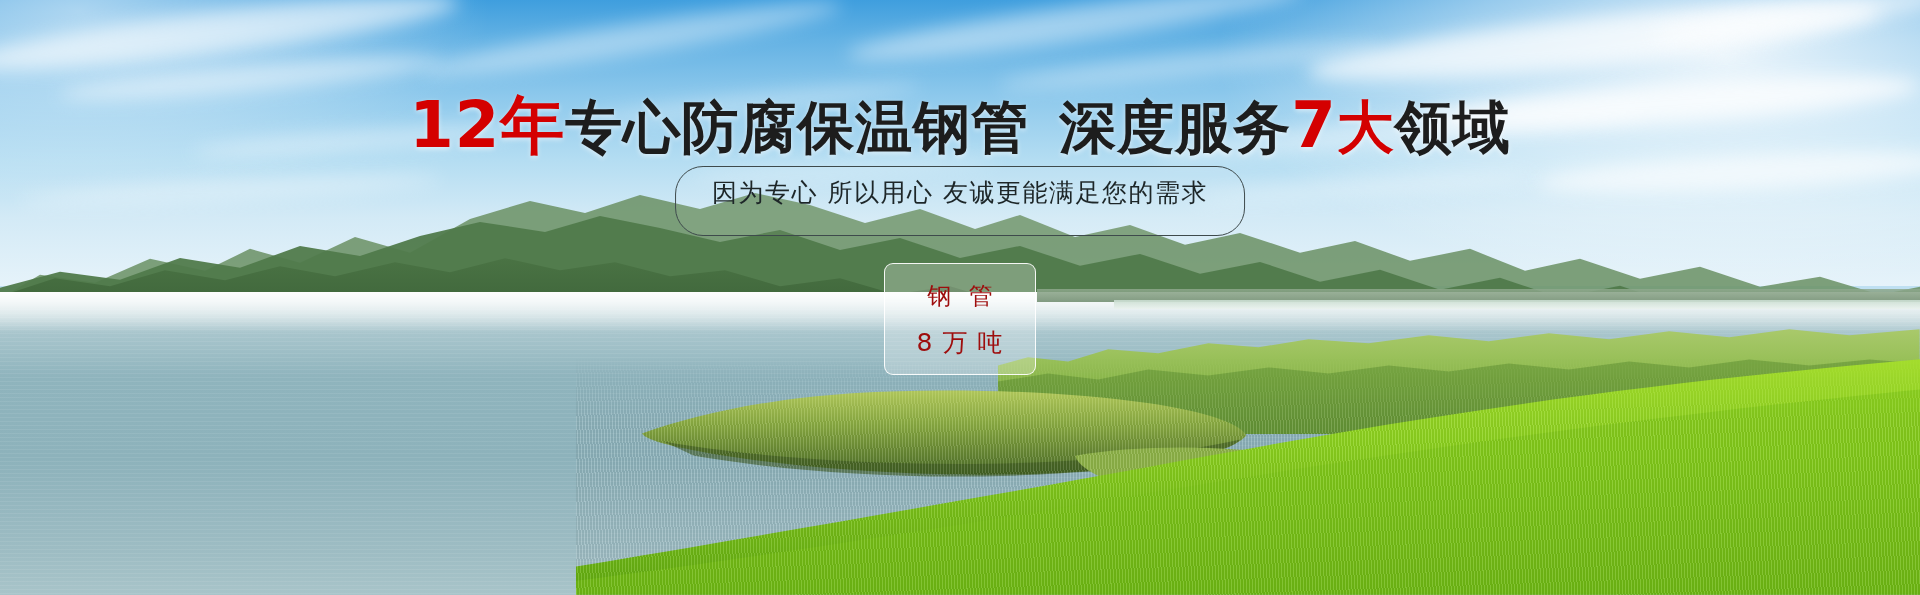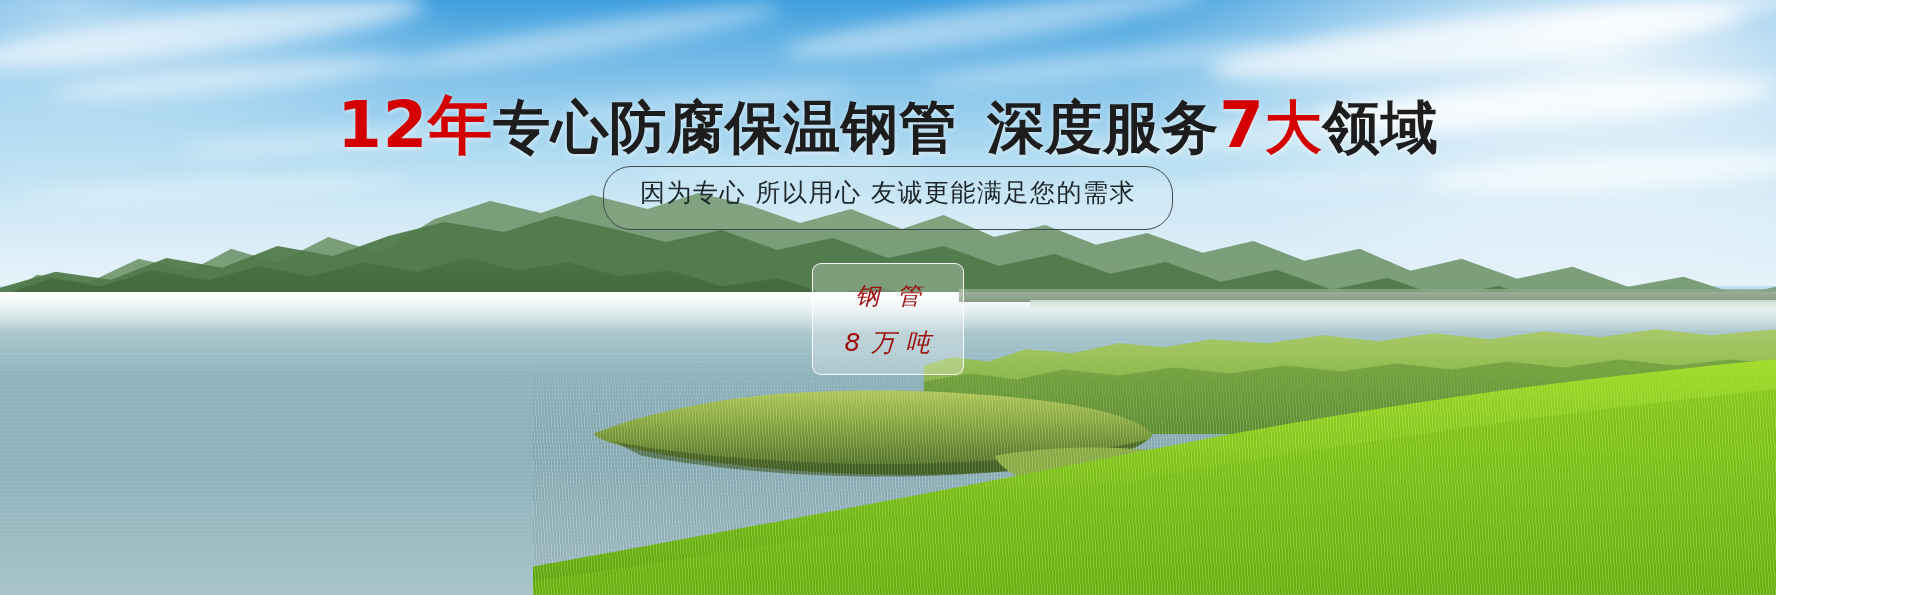--- a/index.html
+++ b/index.html
@@ -1,21 +1,21 @@
 <!DOCTYPE html>
 <html><head>
 <meta charset="utf-8">
 <style>
   * { margin:0; padding:0; box-sizing:border-box; }
   html,body{
     width:1920px; height:595px; overflow:hidden;
     font-family:"Liberation Sans","DejaVu Sans",sans-serif;
   }
   .banner{
-    position:relative; width:1776px; height:595px; overflow:hidden;
+    position:relative; width:1920px; height:595px; overflow:hidden;
     background:#bfe0f2;
   }
 
   
   .sky{
     position:absolute; inset:0 0 52% 0;
     background:
       linear-gradient(180deg,#3f9ede 0%,#64b2e4 14%,#8ec9ec 34%,#b4ddf2 56%,#d3eaf6 76%,#e6f3fa 100%);
   }
   .sky-right-glow{
@@ -105,31 +105,31 @@
     font-size:57px; font-weight:bold; letter-spacing:1px;
     font-family:"DejaVu Sans","Liberation Sans",sans-serif;
     text-shadow:0 2px 5px rgba(255,255,255,.55);
   }
   .hl-red{ color:#d40000; font-size:64px; }
   .hl-dark{ color:#1d1d1d; }
   .hl-gap{ display:inline-block; width:30px; }
 
   .subtitle-pill{
     position:absolute; top:166px; left:50%; transform:translateX(-50%);
-    padding:9px 36px 20px;
+    padding:9px 36px 26px;
     border:1.6px solid #3e4a4c; border-radius:28px;
     color:#1d2628; font-size:25px; letter-spacing:1.5px;
     font-family:"DejaVu Sans","Liberation Sans",sans-serif;
     background:rgba(255,255,255,.06);
     white-space:nowrap;
   }
 
   .cards{
     position:absolute; top:263px; left:50%; transform:translateX(-50%);
-    display:flex; gap:4px;font-style:italic;
+    display:flex; gap:4px;
   }
   .card{
     width:152px; height:112px;
     border:1px solid rgba(255,255,255,.92);
     border-radius:9px;
     background:rgba(255,255,255,.26);
     display:flex; flex-direction:column;
     align-items:center; justify-content:center;
     color:#9e0d0d;
     font-family:"DejaVu Sans","Liberation Sans",sans-serif;

